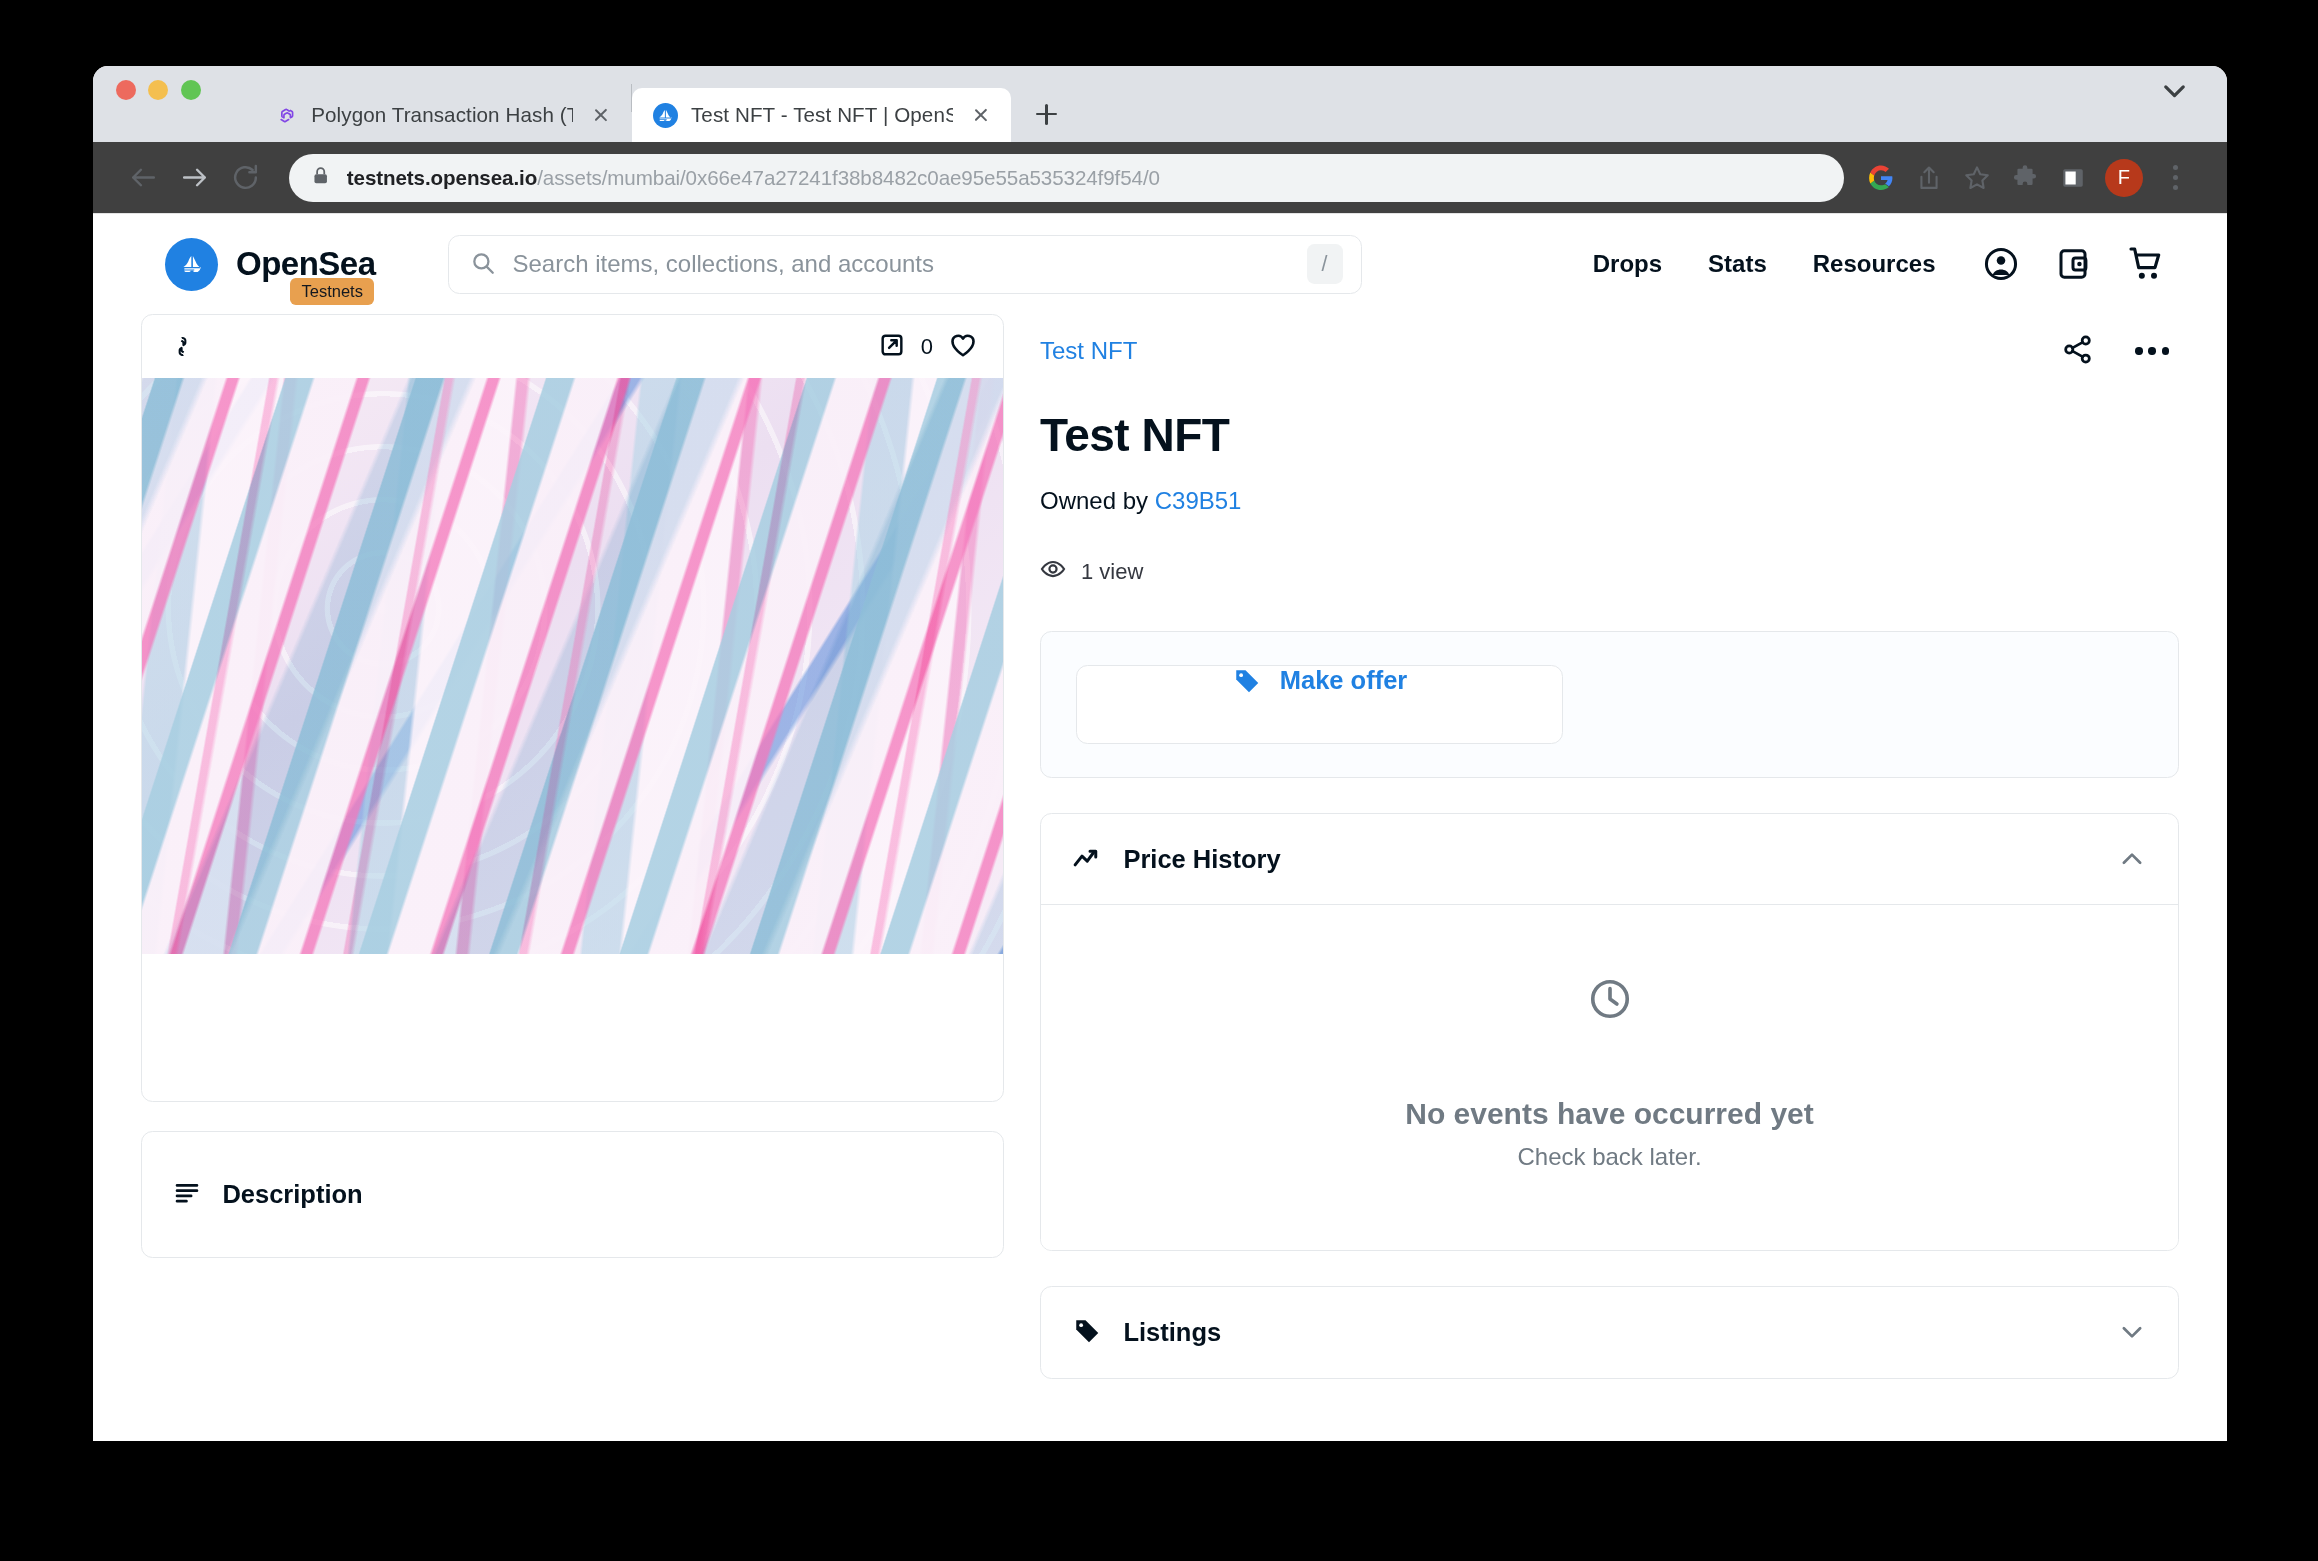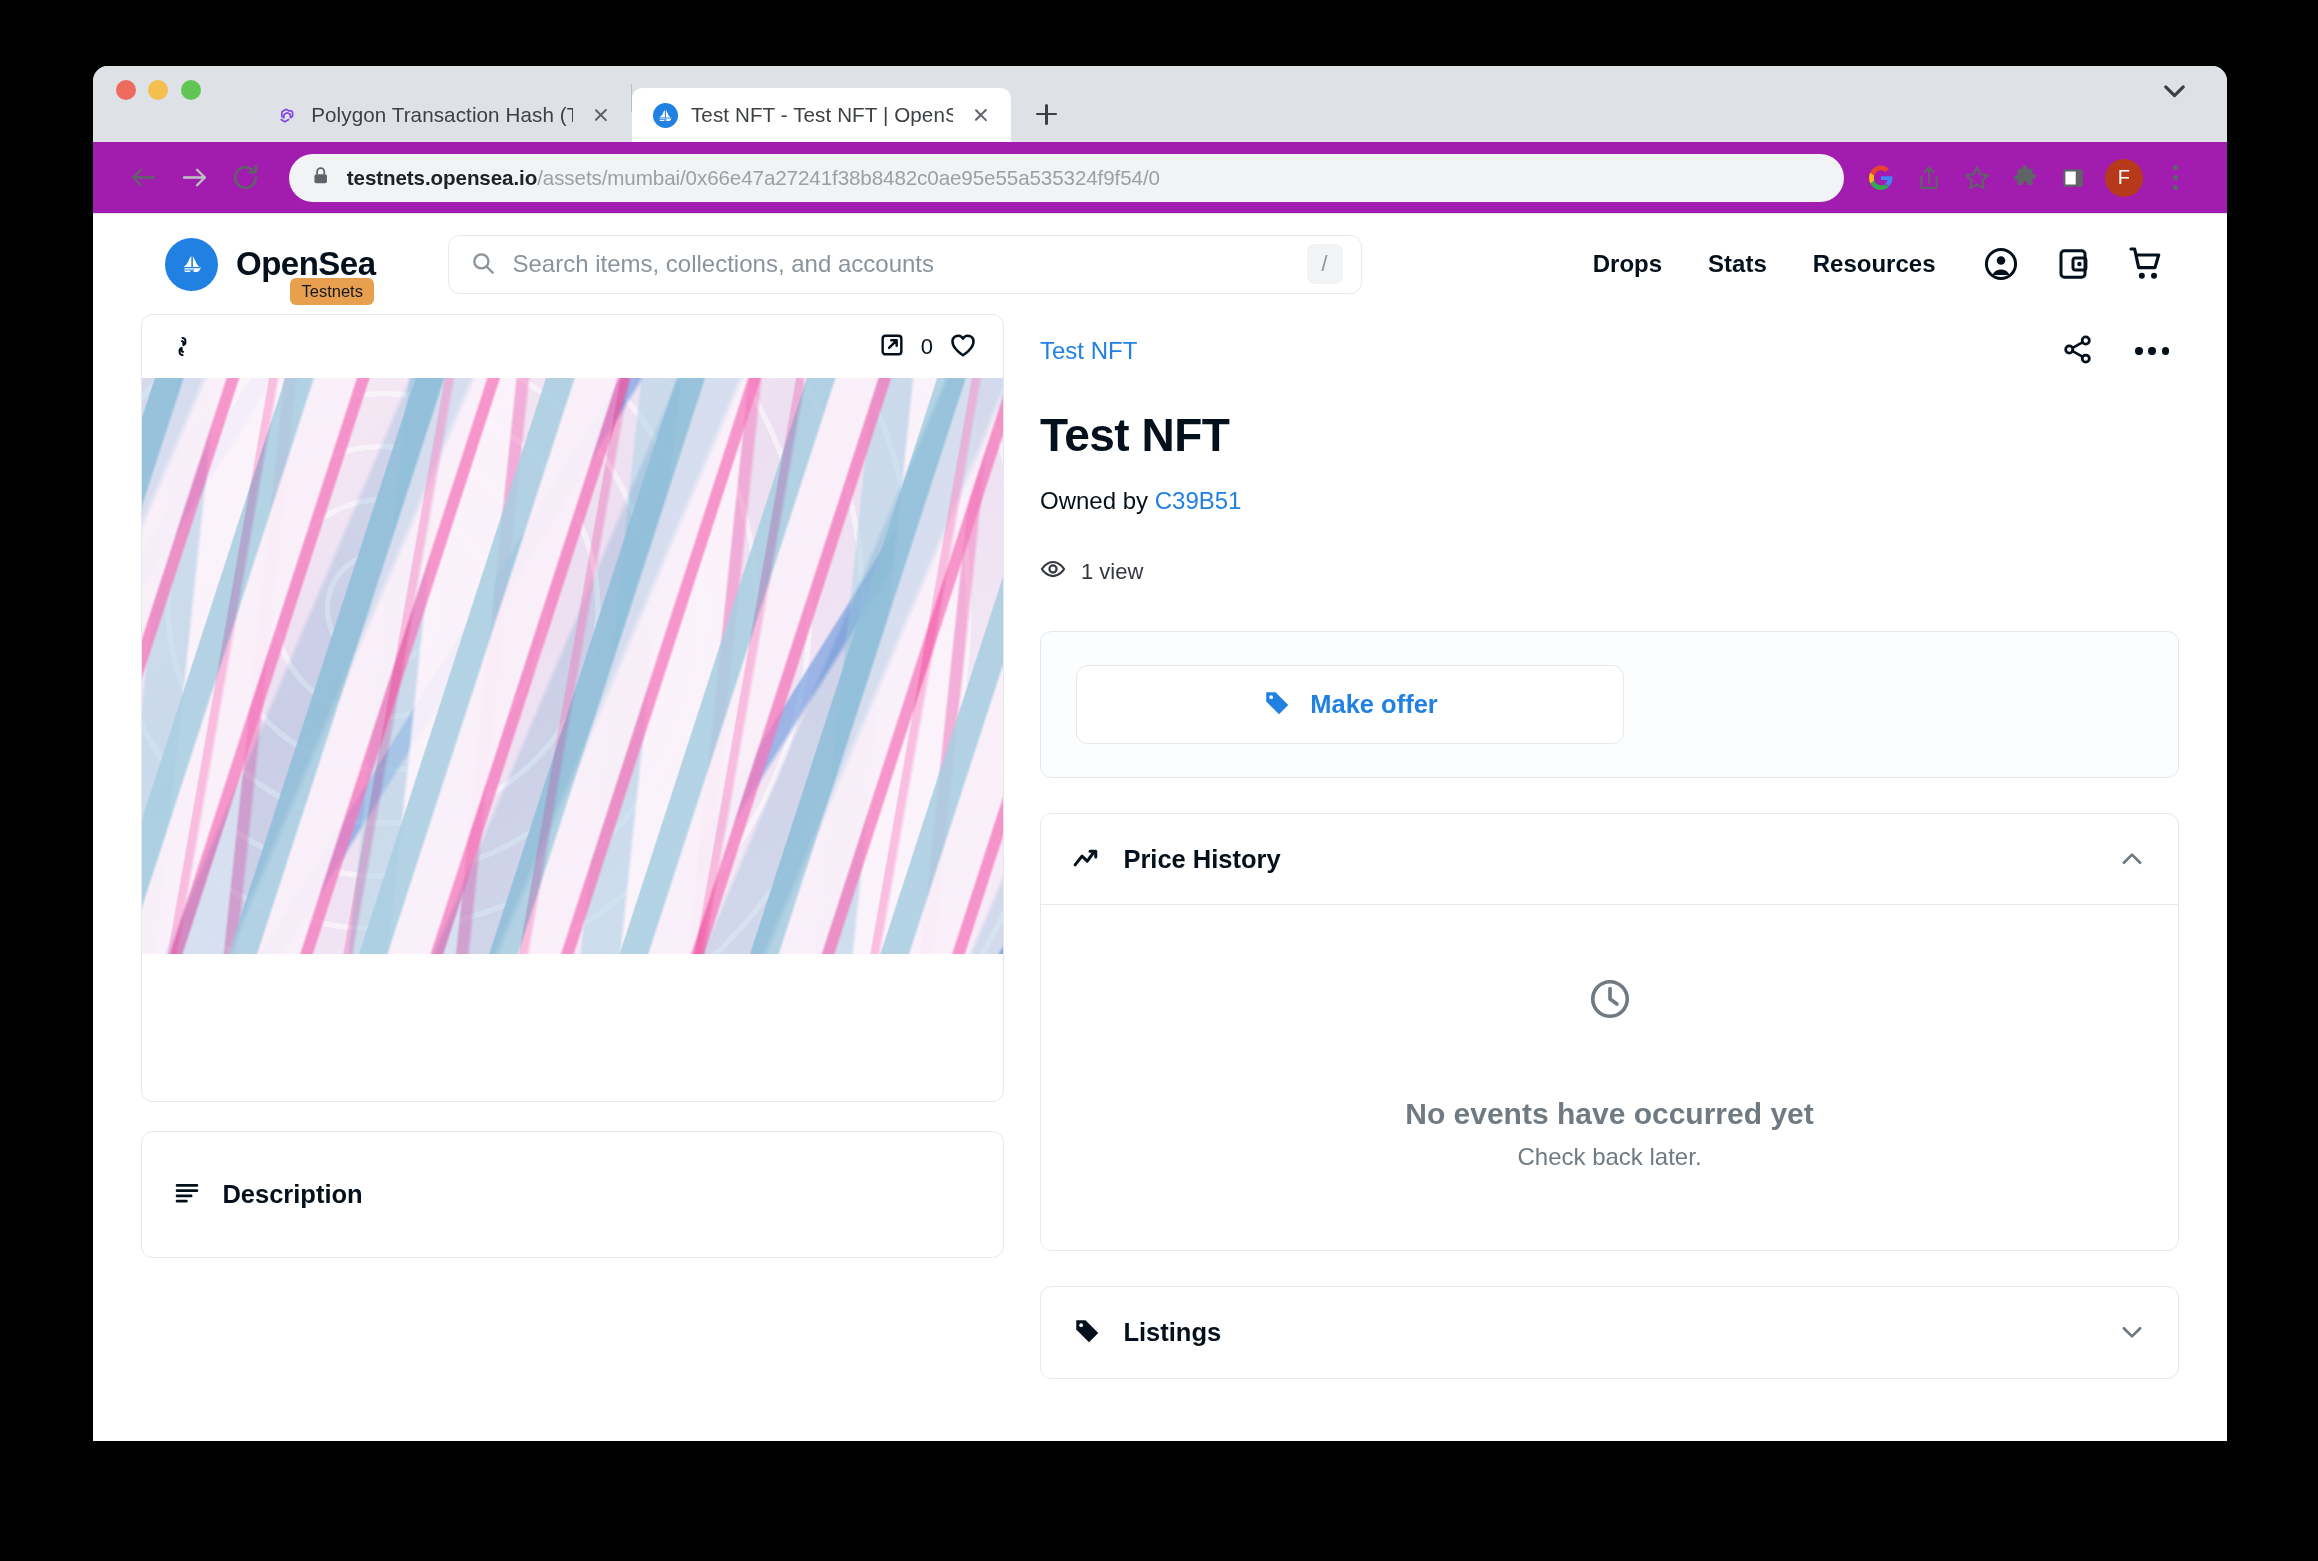--- a/index.html
+++ b/index.html
@@ -81,21 +81,21 @@
 
   .tabstrip-right {
     margin-left: auto;
     display:flex; align-items:center;
     height: 76px; padding-right: 35px; padding-bottom: 25px;
   }
 
   
   .toolbar {
     height: 72px;
-    background: #a21caf;
+    background: #404040;
     display: flex; align-items: center;
     padding: 0 28px 0 25px;
     border-bottom: 0.8px solid #e3e3e3;
     gap: 0;
   }
   .nav-btn { width: 51px; height: 51px; display:flex; align-items:center; justify-content:center; border-radius:50%; }
   .omnibox {
     flex: 1 1 auto;
     height: 48px;
     background: #f1f3f4;
@@ -303,25 +303,25 @@
   }
 
   .offer-card {
     margin-top: 43px;
     border: 0.8px solid #e5e8eb;
     border-radius: 11.5px;
     background: #fbfdff;
     padding: 33px 35px;
   }
   .make-offer-btn {
-    width: 548px; height: 79px;
+    width: 487px; height: 79px;
     background: #ffffff;
     border: 0.8px solid #e5e8eb;
     border-radius: 11.5px;
-    display: flex; align-items: center; justify-content: center;
+    display: flex; justify-content: center;
     gap: 18px;
     cursor: pointer;
   }
   .make-offer-label { font-size: 25.5px; font-weight: 700; color: #2081e2; }
 
   .panel {
     margin-top: 35px;
     border: 0.8px solid #e5e8eb;
     border-radius: 11.5px;
     overflow: hidden;

